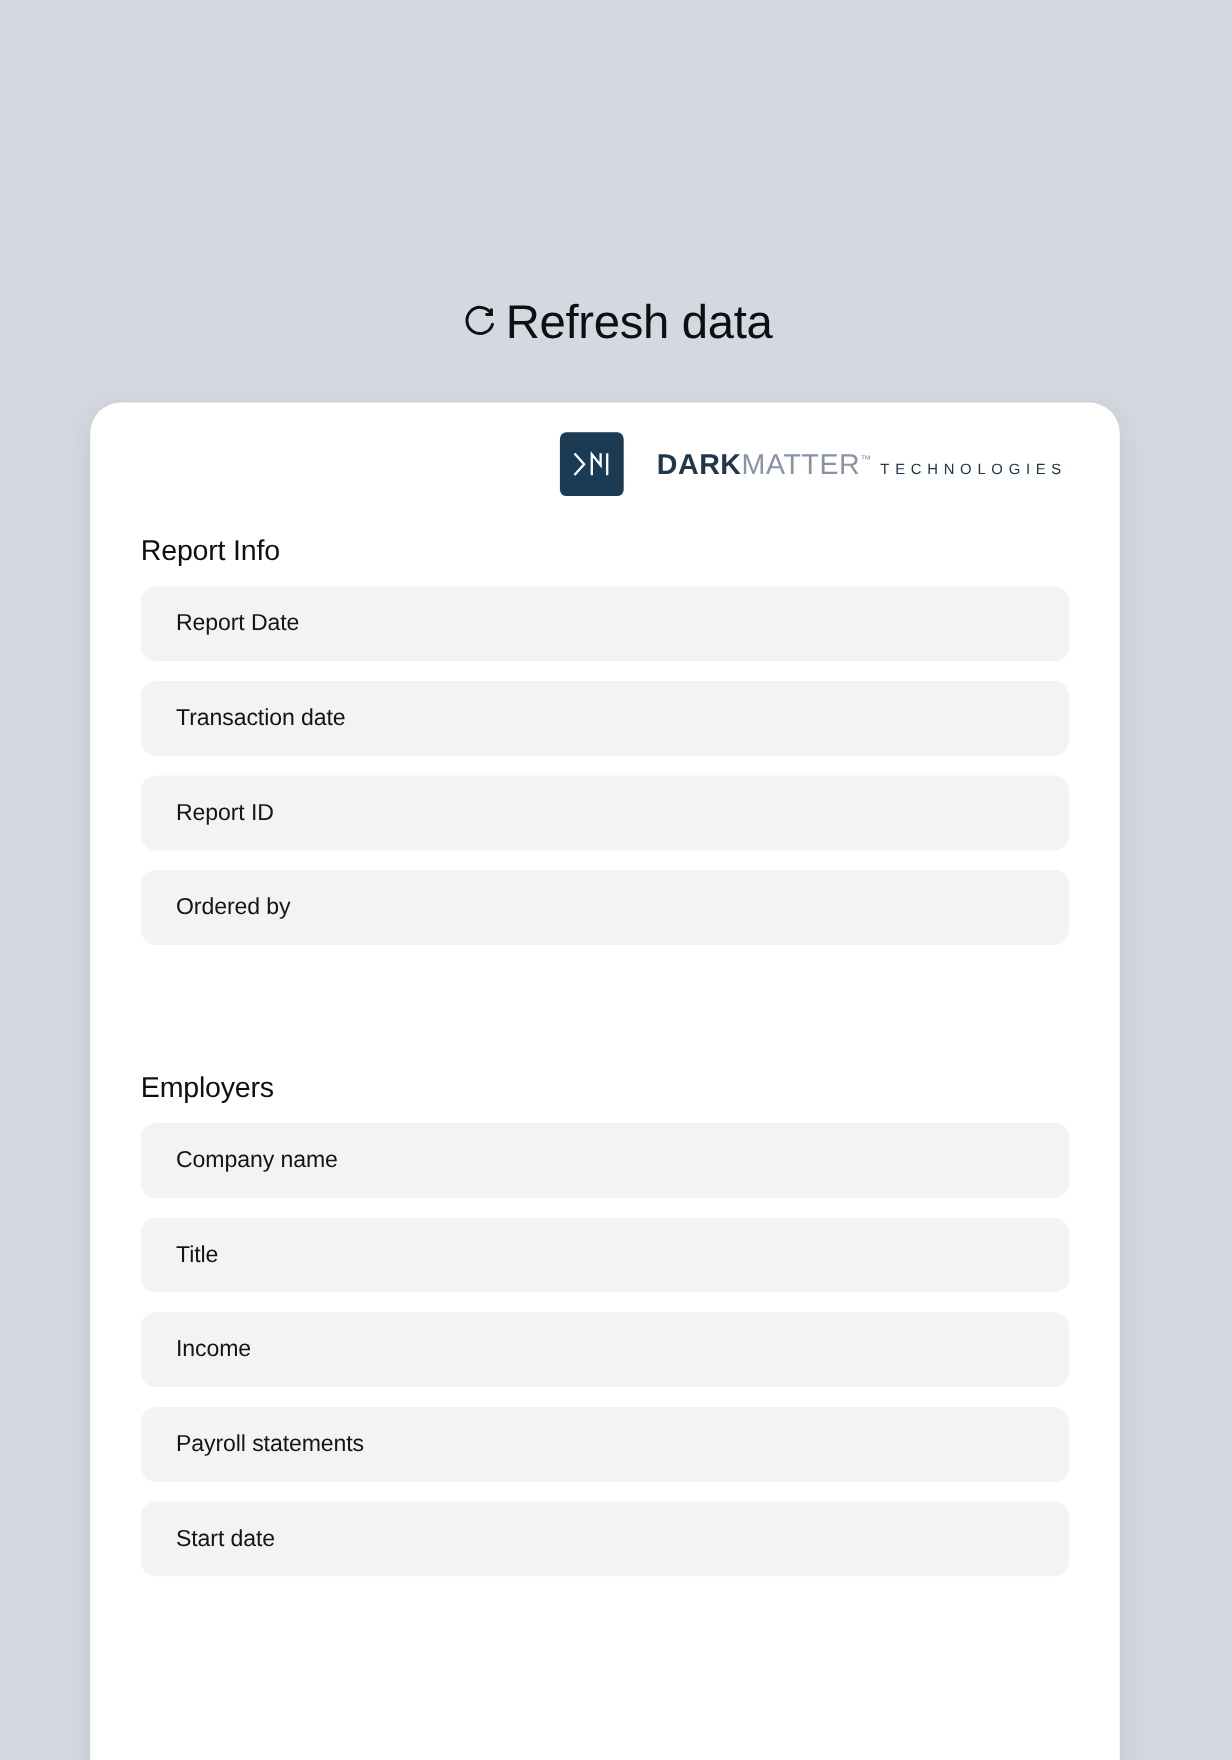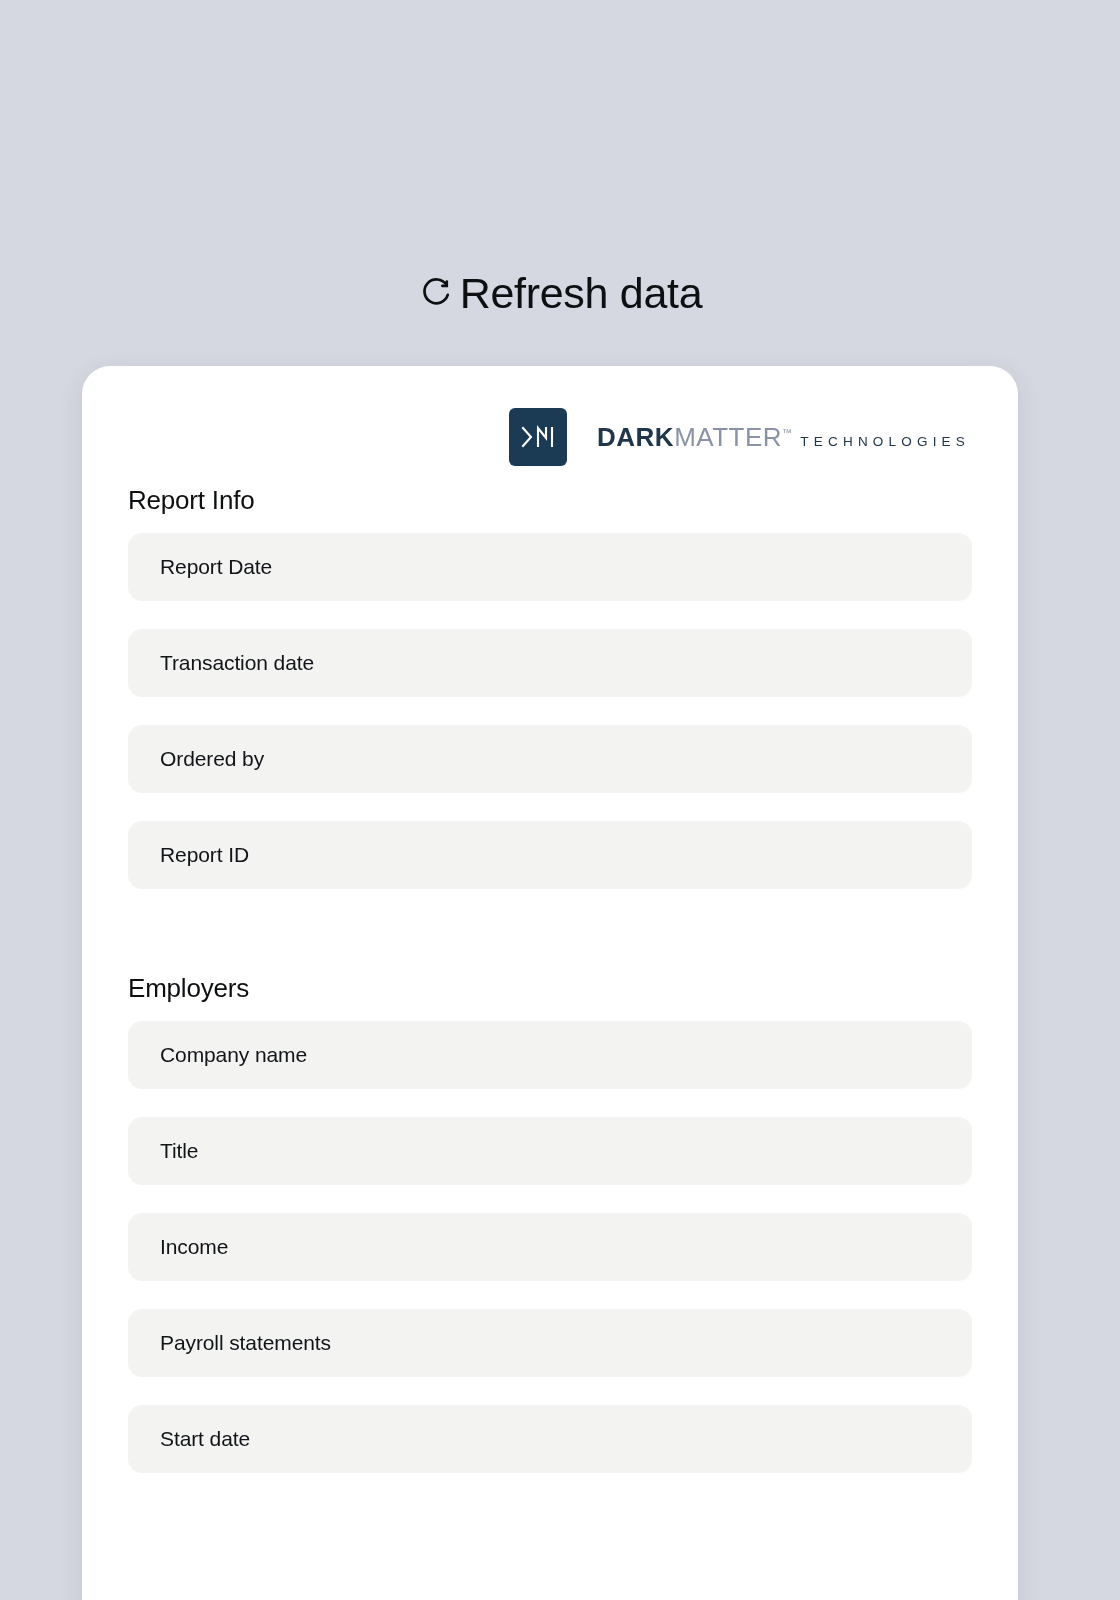--- a/index.html
+++ b/index.html
@@ -56,21 +56,21 @@
     background: #ffffff;
     border-radius: 28px 28px 0 0;
     box-shadow: 0 6px 26px rgba(40, 48, 70, 0.10);
     box-sizing: border-box;
     overflow: hidden;
   }
 
   
   .logo-wrap {
     position: absolute;
-    top: 42px;
+    top: 27px;
     right: 48px;
     display: flex;
     align-items: center;
     gap: 30px;
   }
   .logo-mark {
     width: 58px;
     height: 58px;
     background: #1b3a53;
     border-radius: 6px;
@@ -131,21 +131,21 @@
     line-height: 1.1;
   }
   .row {
     height: 68px;
     background: #f3f3f1;
     border-radius: 14px;
     display: flex;
     align-items: center;
     padding: 0 32px;
     box-sizing: border-box;
-    margin-bottom: 28px;
+    margin-bottom: 18px;
     cursor: pointer;
   }
   .row-label {
     font-size: 21px;
     color: #111418;
     font-weight: 400;
     letter-spacing: -0.1px;
   }
   #report-info-section { top: 120px; }
   #employers-section { top: 608px; }
@@ -185,24 +185,24 @@
 
     <div class="section" id="report-info-section">
       <h2 class="section-title">Report Info</h2>
       <div class="row">
         <span class="row-label">Report Date</span>
       </div>
       <div class="row">
         <span class="row-label">Transaction date</span>
       </div>
       <div class="row">
+        <span class="row-label">Report ID</span>
+      </div>
+      <div class="row">
         <span class="row-label">Ordered by</span>
-      </div>
-      <div class="row">
-        <span class="row-label">Report ID</span>
       </div>
     </div>
 
     <div class="section" id="employers-section">
       <h2 class="section-title">Employers</h2>
       <div class="row">
         <span class="row-label">Company name</span>
       </div>
       <div class="row">
         <span class="row-label">Title</span>

